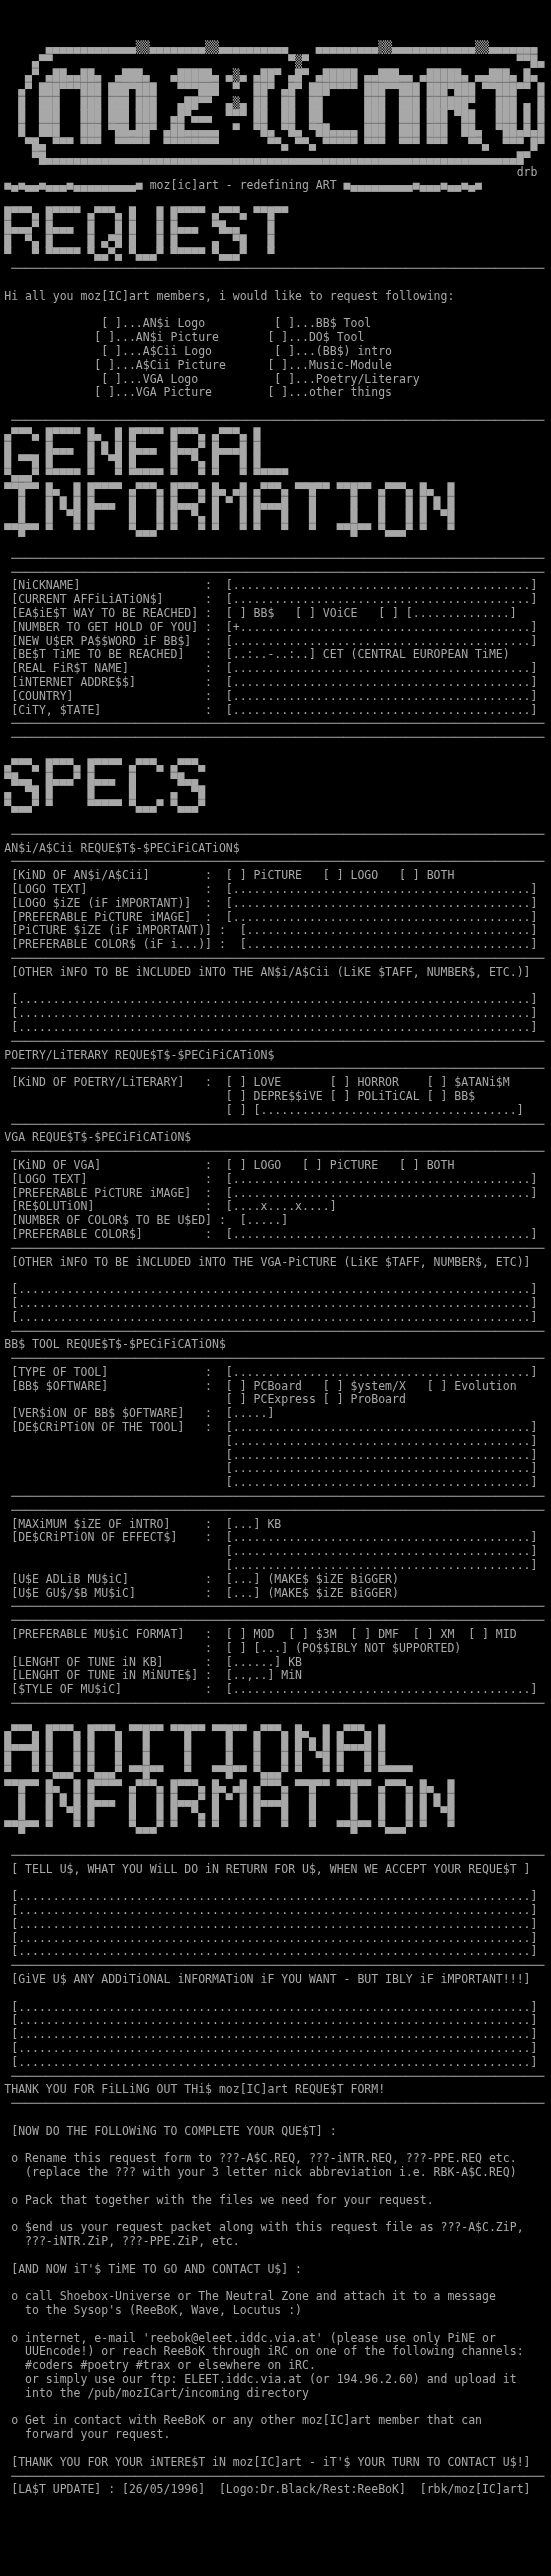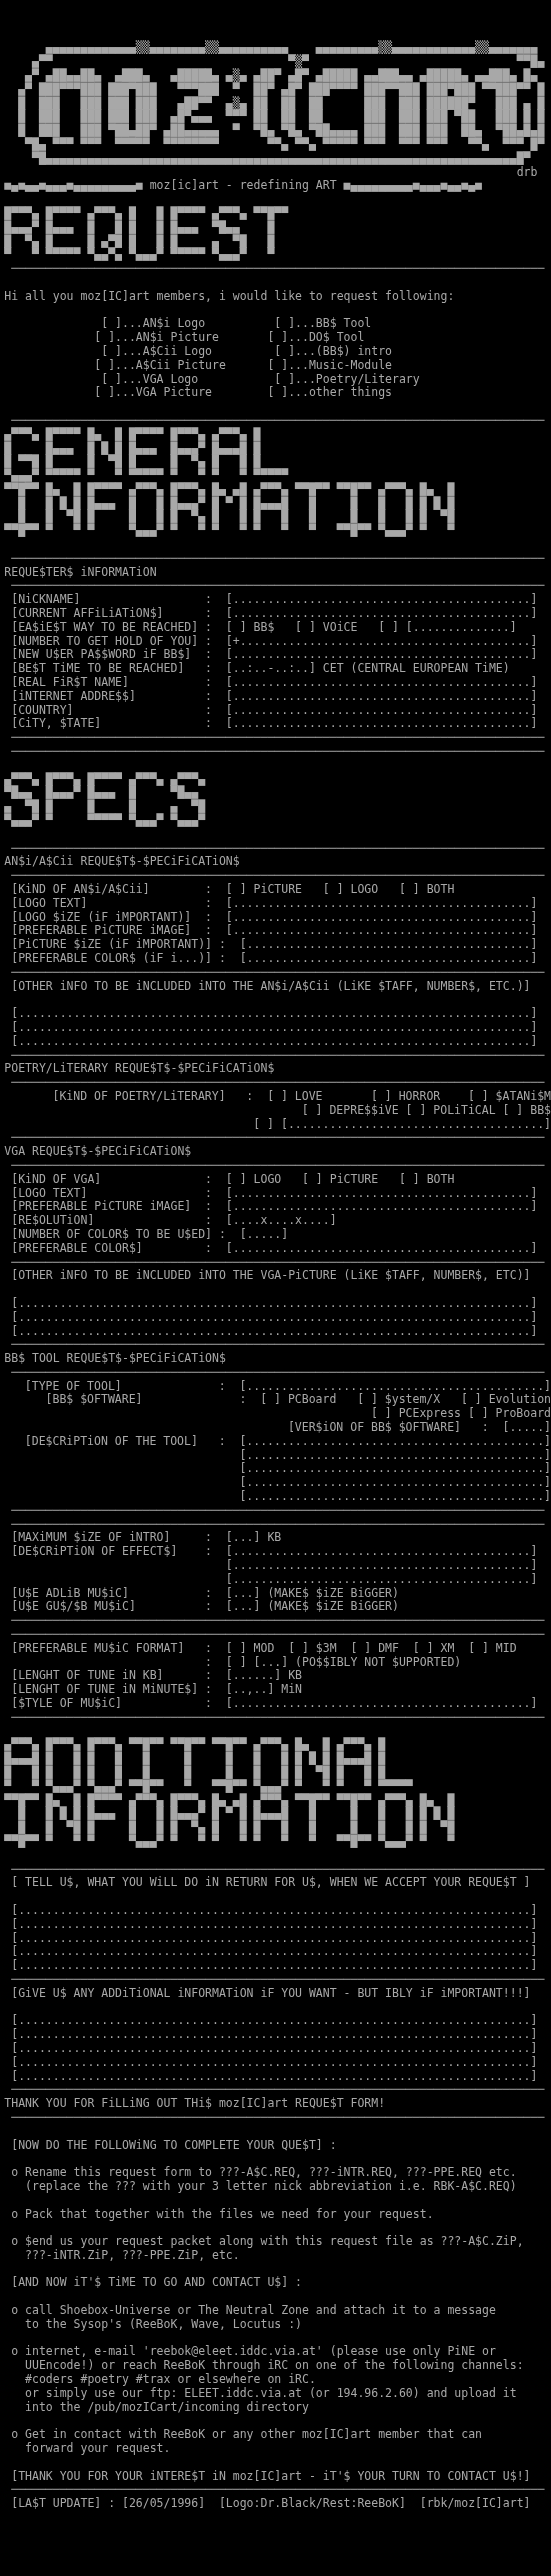--- a/index.html
+++ b/index.html
@@ -56,21 +56,20 @@
   <pre class="center" style="color: rgb(168, 168, 168);">▄▀▀▀▄ █▀▀▀▀ █▄  █ █▀▀▀▀ █▀▀▀▄ ▄▀▀▀▄ █    
 █     █▄▄▄  █ █ █ █▄▄▄  █▄▄▄▀ █▄▄▄█ █    
 █ ▀▀█ █     █  ▀█ █     █  ▀▄ █   █ █    
 ▀▄▄▄▀ ▀▀▀▀▀ ▀   ▀ ▀▀▀▀▀ ▀   ▀ ▀   ▀ ▀▀▀▀▀</pre>
   <pre class="center" style="color: rgb(168, 168, 168);">▀▀█▀▀ █▄  █ █▀▀▀▀ ▄▀▀▀▄ █▀▀▀▄ █▄ ▄█ ▄▀▀▀▄ ▀▀█▀▀ ▀▀█▀▀ ▄▀▀▀▄ █▄  █
   █   █ █ █ █▄▄▄  █   █ █▄▄▄▀ █ ▀ █ █▄▄▄█   █     █   █   █ █ █ █
   █   █  ▀█ █     █   █ █  ▀▄ █   █ █   █   █     █   █   █ █  ▀█
 ▀▀█▀▀ ▀   ▀ ▀     ▀▄▄▄▀ ▀   ▀ ▀   ▀ ▀   ▀   ▀   ▀▀█▀▀ ▀▄▄▄▀ ▀   ▀</pre>
 
   <pre class="mt1" style="color: rgb(168, 168, 168);"> ─────────────────────────────────────────────────────────────────────────────</pre>
-  <pre class="center" style="color: rgb(168, 168, 168);">REQUE$TER$ iNFORMATiON</pre>
   <pre style="color: rgb(168, 168, 168);"> ─────────────────────────────────────────────────────────────────────────────</pre>
   <pre style="color: rgb(168, 168, 168);"> [NiCKNAME]                  :  [...........................................]
  [CURRENT AFFiLiATiON$]      :  [...........................................]
  [EA$iE$T WAY TO BE REACHED] :  [ ] BB$   [ ] VOiCE   [ ] [..............]
  [NUMBER TO GET HOLD OF YOU] :  [+..........................................]
  [NEW U$ER PA$$WORD iF BB$]  :  [...........................................]
  [BE$T TiME TO BE REACHED]   :  [..:..-..:..] CET (CENTRAL EUROPEAN TiME)
  [REAL FiR$T NAME]           :  [...........................................]
  [iNTERNET ADDRE$$]          :  [...........................................]
  [COUNTRY]                   :  [...........................................]
@@ -94,21 +93,21 @@
  [PREFERABLE COLOR$ (iF i...)] :  [.........................................]</pre>
   <pre style="color: rgb(168, 168, 168);"> ─────────────────────────────────────────────────────────────────────────────</pre>
   <pre style="color: rgb(168, 168, 168);"> [OTHER iNFO TO BE iNCLUDED iNTO THE AN$i/A$Cii (LiKE $TAFF, NUMBER$, ETC.)]</pre>
   <pre class="mt1" style="color: rgb(168, 168, 168);"> [..........................................................................]
  [..........................................................................]
  [..........................................................................]</pre>
   <pre style="color: rgb(168, 168, 168);"> ─────────────────────────────────────────────────────────────────────────────</pre>
 
   <pre class="center" style="color: rgb(168, 168, 168);">POETRY/LiTERARY REQUE$T$-$PECiFiCATiON$</pre>
   <pre style="color: rgb(168, 168, 168);"> ─────────────────────────────────────────────────────────────────────────────</pre>
-  <pre style="color: rgb(168, 168, 168); text-align: right;"> [KiND OF POETRY/LiTERARY]   :  [ ] LOVE       [ ] HORROR    [ ] $ATANi$M
+  <pre style="color: rgb(168, 168, 168);"> [KiND OF POETRY/LiTERARY]   :  [ ] LOVE       [ ] HORROR    [ ] $ATANi$M
                                 [ ] DEPRE$$iVE [ ] POLiTiCAL [ ] BB$
                                 [ ] [.....................................]</pre>
   <pre style="color: rgb(168, 168, 168);"> ─────────────────────────────────────────────────────────────────────────────</pre>
 
   <pre class="center" style="color: rgb(168, 168, 168);">VGA REQUE$T$-$PECiFiCATiON$</pre>
   <pre style="color: rgb(168, 168, 168);"> ─────────────────────────────────────────────────────────────────────────────</pre>
   <pre style="color: rgb(168, 168, 168);"> [KiND OF VGA]               :  [ ] LOGO   [ ] PiCTURE   [ ] BOTH
  [LOGO TEXT]                 :  [...........................................]
  [PREFERABLE PiCTURE iMAGE]  :  [...........................................]
  [RE$OLUTiON]                :  [....x....x....]
@@ -116,21 +115,21 @@
  [PREFERABLE COLOR$]         :  [...........................................]</pre>
   <pre style="color: rgb(168, 168, 168);"> ─────────────────────────────────────────────────────────────────────────────</pre>
   <pre style="color: rgb(168, 168, 168);"> [OTHER iNFO TO BE iNCLUDED iNTO THE VGA-PiCTURE (LiKE $TAFF, NUMBER$, ETC)]</pre>
   <pre class="mt1" style="color: rgb(168, 168, 168);"> [..........................................................................]
  [..........................................................................]
  [..........................................................................]</pre>
   <pre style="color: rgb(168, 168, 168);"> ─────────────────────────────────────────────────────────────────────────────</pre>
 
   <pre class="center" style="color: rgb(168, 168, 168);">BB$ TOOL REQUE$T$-$PECiFiCATiON$</pre>
   <pre style="color: rgb(168, 168, 168);"> ─────────────────────────────────────────────────────────────────────────────</pre>
-  <pre style="color: rgb(168, 168, 168); text-align: right;"> [TYPE OF TOOL]              :  [...........................................]
+  <pre style="color: rgb(168, 168, 168);"> [TYPE OF TOOL]              :  [...........................................]
  [BB$ $OFTWARE]              :  [ ] PCBoard   [ ] $ystem/X   [ ] Evolution
                                 [ ] PCExpress [ ] ProBoard
  [VER$iON OF BB$ $OFTWARE]   :  [.....]
  [DE$CRiPTiON OF THE TOOL]   :  [...........................................]
                                 [...........................................]
                                 [...........................................]
                                 [...........................................]
                                 [...........................................]</pre>
   <pre style="color: rgb(168, 168, 168);"> ─────────────────────────────────────────────────────────────────────────────</pre>
 

